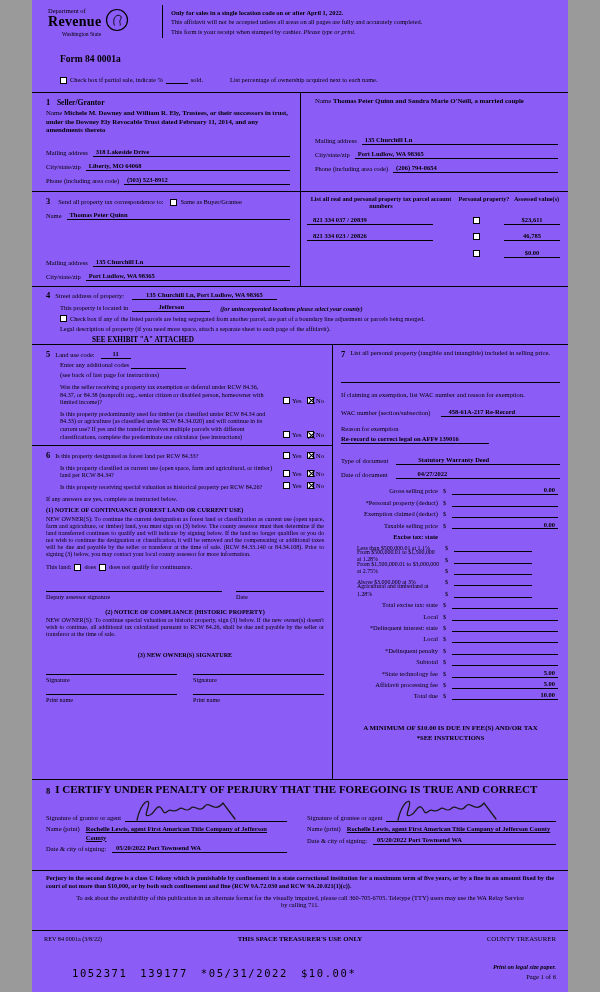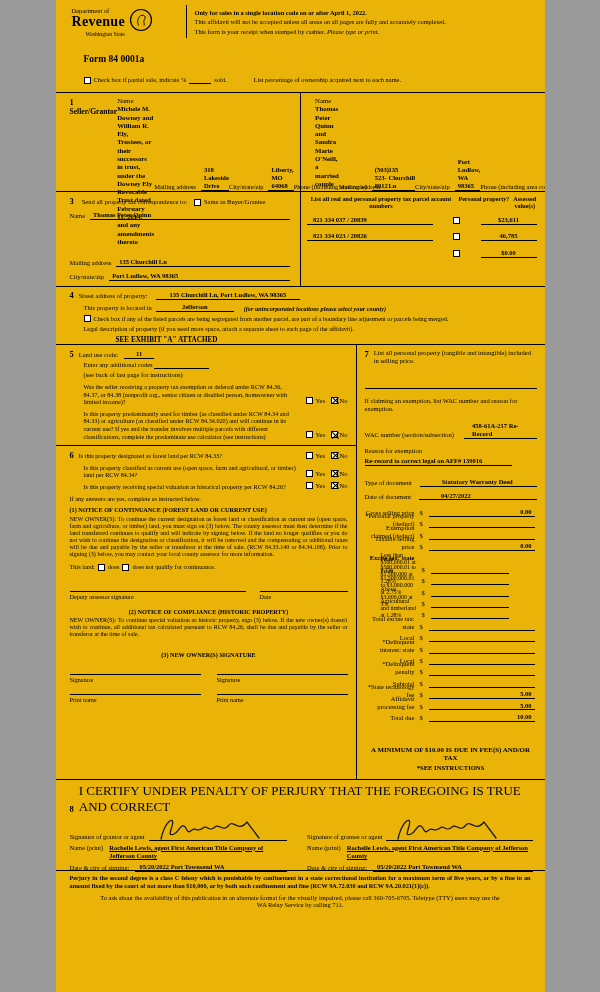--- a/index.html
+++ b/index.html
@@ -1,18 +1,18 @@
 <!DOCTYPE html>
 <html><head>
 <meta charset="utf-8">
 <style>
   *{margin:0;padding:0;box-sizing:border-box}
   html,body{background:#9a9a9a}
   body{display:flex;justify-content:center}
-  .page{width:489px;height:992px;background:#eab308;color:#000;
+  .page{width:536px;height:992px;background:#8b5cf6;color:#000;
     font-family:"Liberation Serif","DejaVu Serif",serif;
     font-size:6.5px;line-height:1.22;position:relative;overflow:hidden}
   .i{font-style:italic}
   .c{text-align:center}
   .sec-num{font-weight:bold;font-size:8.5px;margin-right:5px}
   .blank{display:inline-block;border-bottom:1px solid #000;height:7px;vertical-align:bottom}
   .cb{display:inline-block;width:7px;height:7px;border:1px solid #000;vertical-align:-1px;position:relative;flex:none;background:#fff}
   .cb.checked::before,.cb.checked::after{content:"";position:absolute;left:-1px;top:2.4px;width:9px;height:1.1px;background:#000}
   .cb.checked::before{transform:rotate(45deg)}
   .cb.checked::after{transform:rotate(-45deg)}
@@ -29,21 +29,21 @@
   .main-title{font-size:13.5px;font-weight:bold;line-height:1.1}
   .title-ref{font-size:8px;font-weight:bold;margin-left:4px}
   .hnote{font-size:6.4px;margin-top:1.6px}
   .hnote.first{font-weight:bold;margin-top:3px}
   .form-num{position:absolute;left:28px;top:54px;font-size:9.5px;font-weight:bold}
   .partial-row{position:absolute;left:28px;top:76px;right:12px;display:flex;align-items:flex-end;gap:3px;font-size:6.4px}
   .own-note{margin-left:24px}
 
   
   .r-parties{height:99px;border-top:1px solid #000;display:flex}
-  .party{width:50%;padding:4px 10px 0 14px;display:flex;flex-direction:row}
+  .party{width:50%;padding:4px 10px 0 14px;display:flex;flex-direction:column}
   .party+.party{border-left:1px solid #000}
   .party-title{margin-bottom:2px}
   .party-title .t{font-weight:bold;font-size:7.6px}
   .name-block{height:34px;font-size:6.8px}
   .name-block .v{font-weight:bold}
   .f-row{display:flex;margin-top:5px;align-items:flex-end}
   .f-lbl{white-space:nowrap;padding-right:5px}
   .f-val{flex:1;border-bottom:1px solid #000;font-weight:bold;padding-left:3px;min-height:8px}
 
   
@@ -116,21 +116,21 @@
   .fin-line{width:106px;border-bottom:1px solid #000;text-align:right;font-weight:bold;min-height:8.5px;padding-right:3px}
   .fin-row.sub .fin-lbl{text-align:left;padding-left:16px;font-size:5.9px}
   .fin-row.sub .fin-line{width:78px;margin-right:26px}
   .fin-row.hdr .fin-lbl{font-weight:bold}
   .min-note{margin-top:24px;text-align:center;font-weight:bold;font-size:6.9px}
   .see-instr{text-align:center;font-weight:bold;font-size:6.6px;margin-top:1px}
 
   
   .r-cert{height:91px;border-top:1px solid #000;padding:3px 12px 0 14px}
   .cert-head{display:flex;align-items:flex-end}
-  .cert-head .t{font-weight:normal;font-size:13px}
+  .cert-head .t{font-weight:bold;font-size:11px}
   .cert-cols{display:flex;margin-top:2px}
   .cert-col{width:50%;padding-right:14px}
   .cert-col+.cert-col{padding-right:0;padding-left:6px}
   .sig-row{display:flex;align-items:flex-end;height:24px}
   .sig-lbl{white-space:nowrap;padding-right:4px}
   .sig-line{flex:1;border-bottom:1px solid #000;position:relative;height:100%}
   .sig-svg{position:absolute;bottom:-5px;left:8px;overflow:visible}
   .np-row{display:flex;margin-top:3px}
   .np-lbl{white-space:nowrap;padding-right:6px}
   .np-val{flex:1;font-weight:bold;text-decoration:underline;line-height:1.3}
@@ -552,14 +552,26 @@
         </div>
       </div>
     </div>
   </div>
 
   <div class="r-perj">
     <div class="perj-text">Perjury in the second degree is a class C felony which is punishable by confinement in a state correctional institution for a maximum term of five years, or by a fine in an amount fixed by the court of not more than $10,000, or by both such confinement and fine (RCW 9A.72.030 and RCW 9A.20.021(1)(c)).</div>
     <div class="access-text">To ask about the availability of this publication in an alternate format for the visually impaired, please call 360-705-6705. Teletype (TTY) users may use the WA Relay Service by calling 711.</div>
   </div>
 
+  <div class="r-foot">
+    <div class="foot-row1">
+      <div class="foot-rev">REV 84 0001a (3/8/22)</div>
+      <div class="foot-space">THIS SPACE TREASURER'S USE ONLY</div>
+      <div class="foot-ct">COUNTY TREASURER</div>
+    </div>
+    <div class="receipt">1052371 139177 *05/31/2022 $10.00*</div>
+    <div class="foot-right">
+      <div class="legal-note">Print on legal size paper.</div>
+      <div class="page-num">Page 1 of 6</div>
+    </div>
+  </div>
 
 </div>
 
 </body></html>

